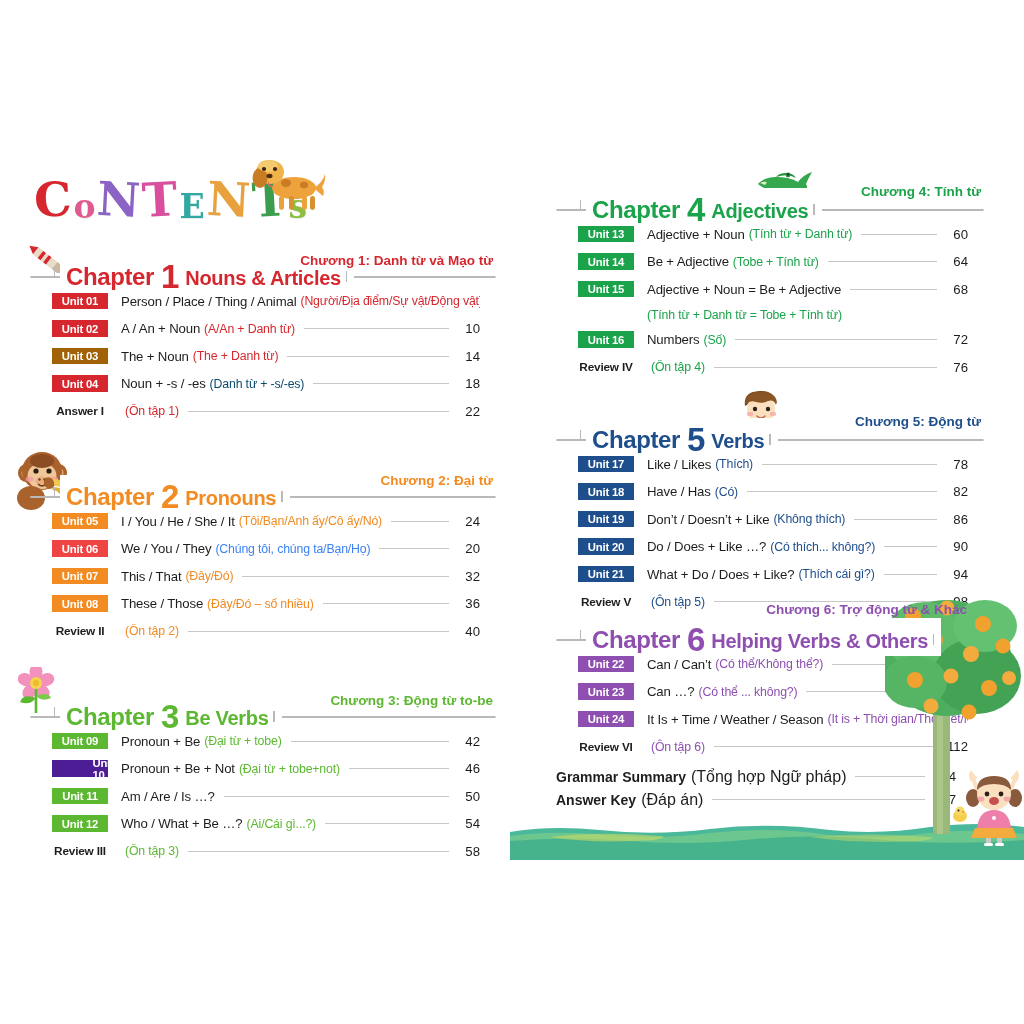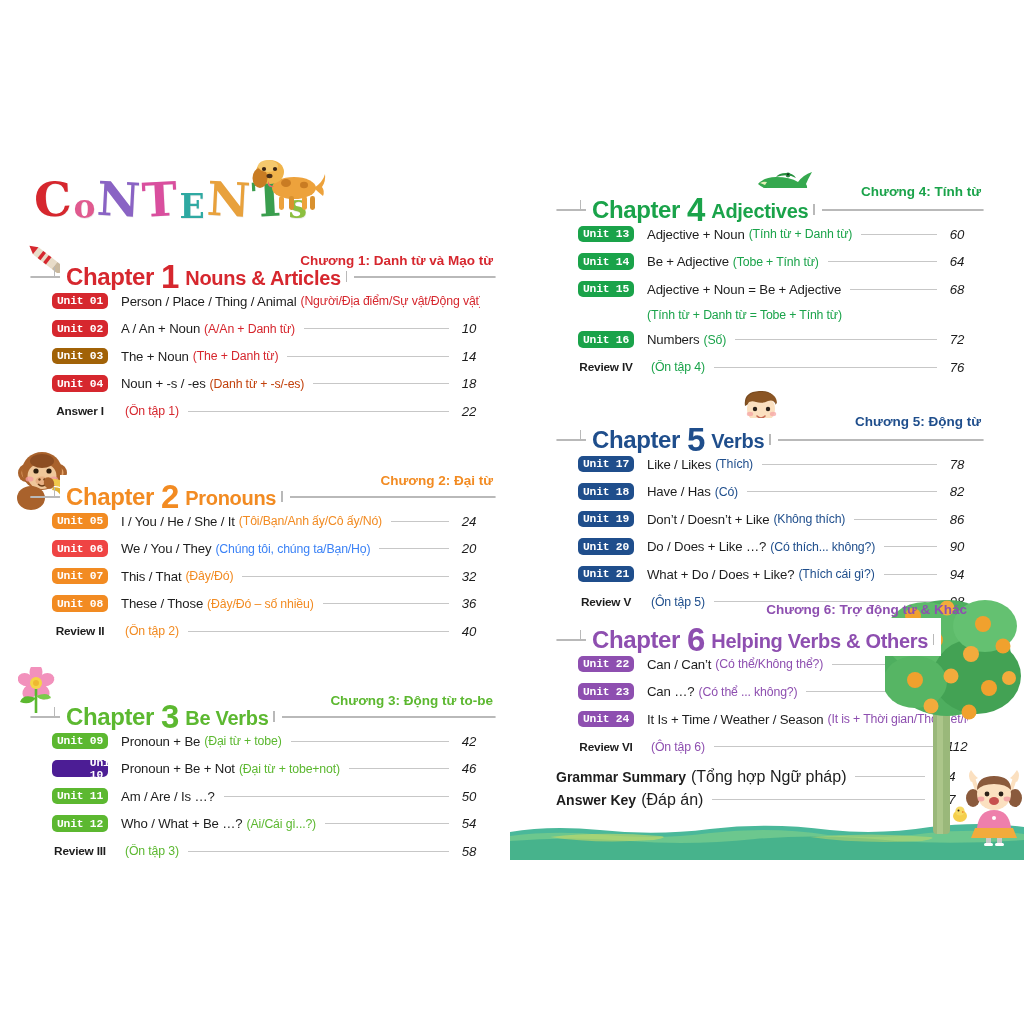--- a/index.html
+++ b/index.html
@@ -85,26 +85,25 @@
   
   .rows { padding: 13px 16px 11px 22px; }
   .row {
     display: flex; align-items: center;
     height: 24px; margin-bottom: 3.5px;
   }
   .row:last-child { margin-bottom: 0; }
   .badge {
     flex: 0 0 auto;
     width: 56px; height: 16.5px;
-    border-radius: 5px;
+    border-radius: 0;
     color: #fff;
     font-size: 11.3px; font-weight: bold;
     display: flex; align-items: center; justify-content: center;
     letter-spacing: -0.2px;
-    font-family: Liberation Mono, monospace;
   }
   .review-label {
     flex: 0 0 auto;
     width: 56px;
     font-size: 11.8px; font-weight: bold; color: #1d1d1d;
     text-align: center;
     letter-spacing: -0.2px;
   }
   .row-body {
     flex: 1 1 auto;
@@ -124,21 +123,21 @@
   .leader {
     flex: 1 1 auto;
     height: 1px;
     background: #c7c7c7;
     margin: 0 9px;
     min-width: 4px;
   }
   .pg {
     flex: 0 0 auto;
     font-size: 13.2px; color: #1d1d1d;
-    text-align: center; min-width: 22px; font-style: italic;
+    text-align: right; min-width: 22px;
   }
   .row.cont {
     height: 20px; margin-bottom: 3px;
   }
   .cont-vn {
     margin-left: 69px;
     font-size: 12.3px; letter-spacing: -0.15px;
   }
 
   
@@ -236,21 +235,21 @@
             <span class="en">The + Noun</span>
             <span class="vn" style="color: rgb(214, 39, 46);">(The + Danh từ)</span>
             <span class="leader"></span>
             <span class="pg">14</span>
           </div>
         </div>
         <div class="row">
           <div class="badge" style="background: rgb(214, 39, 46);">Unit 04</div>
           <div class="row-body">
             <span class="en">Noun + -s / -es</span>
-            <span class="vn" style="color: #c2410c;">(Danh từ + -s/-es)</span>
+            <span class="vn" style="color: #0c4a6e;">(Danh từ + -s/-es)</span>
             <span class="leader"></span>
             <span class="pg">18</span>
           </div>
         </div>
         <div class="row">
           <div class="review-label">Answer I</div>
           <div class="row-body">
             <span class="vn" style="color: rgb(214, 39, 46);">(Ôn tập 1)</span>
             <span class="leader"></span>
             <span class="pg">22</span>

